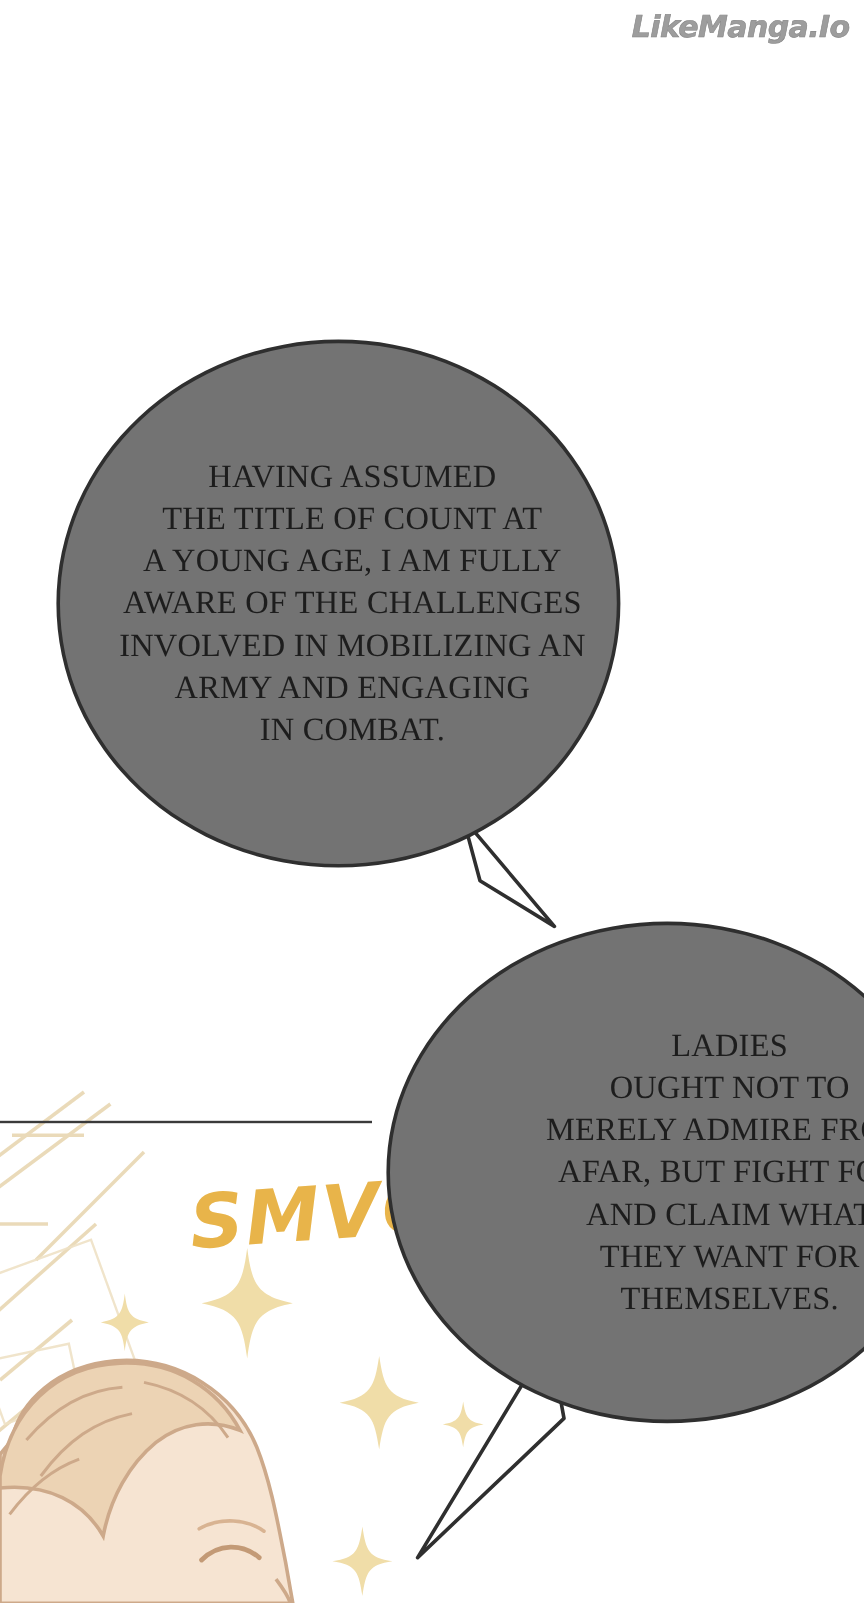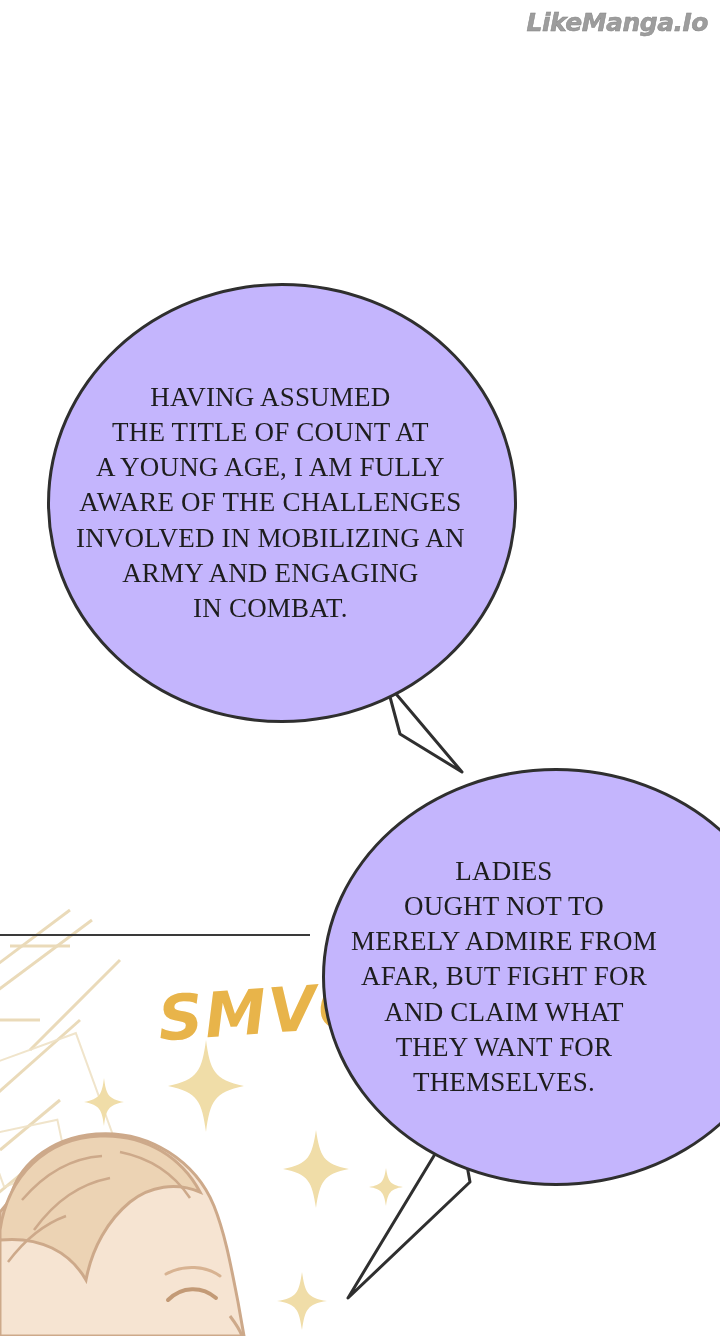--- a/index.html
+++ b/index.html
@@ -61,27 +61,27 @@
     font-size: 62px;
     letter-spacing: 2px;
     color: #e8b44a;
     transform: rotate(-4deg);
     user-select: none;
   }
 
   
   .balloon {
     position: absolute;
-    background: #c4b5fd;
+    background: #737373;
     border: 3px solid #2f2f2f;
     border-radius: 50%;
     box-sizing: border-box;
     display: flex;
     align-items: center;
-    justify-content: flex-start;
+    justify-content: flex-end;
     text-align: center;
   }
   .balloon p {
     margin: 0;
     font-family: "Liberation Serif", serif;
     font-size: 27px;
     line-height: 1.30;
     color: #1d1d1d;
     letter-spacing: 0.2px;
     white-space: pre-line;

